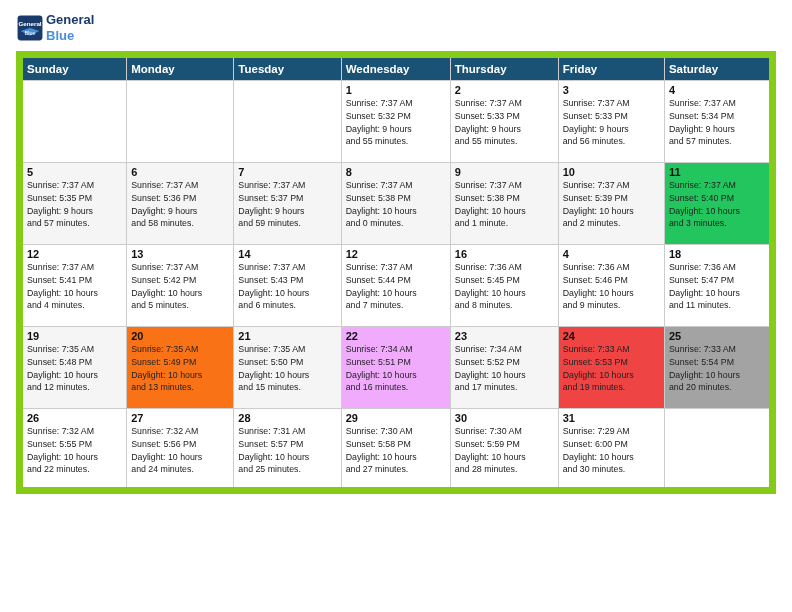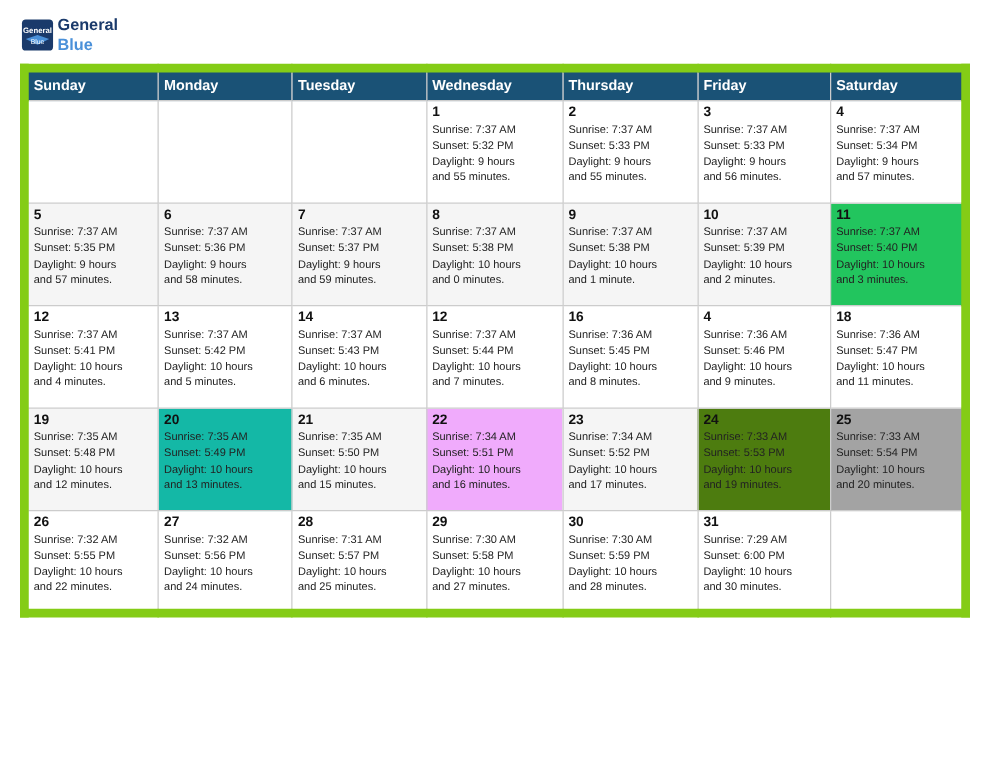--- a/index.html
+++ b/index.html
@@ -268,21 +268,21 @@
           </td>
         </tr>
         <tr>
           <td style="background: rgb(245, 245, 245);">
             <span class="day-num">19</span>
             <div class="day-info" style="white-space: pre-line;">Sunrise: 7:35 AM
 Sunset: 5:48 PM
 Daylight: 10 hours
 and 12 minutes.</div>
           </td>
-          <td style="background: #14b8a6;">
+          <td style="background: #f97316;">
             <span class="day-num">20</span>
             <div class="day-info" style="white-space: pre-line;">Sunrise: 7:35 AM
 Sunset: 5:49 PM
 Daylight: 10 hours
 and 13 minutes.</div>
           </td>
           <td style="background: rgb(245, 245, 245);">
             <span class="day-num">21</span>
             <div class="day-info" style="white-space: pre-line;">Sunrise: 7:35 AM
 Sunset: 5:50 PM
@@ -296,21 +296,21 @@
 Daylight: 10 hours
 and 16 minutes.</div>
           </td>
           <td style="background: rgb(245, 245, 245);">
             <span class="day-num">23</span>
             <div class="day-info" style="white-space: pre-line;">Sunrise: 7:34 AM
 Sunset: 5:52 PM
 Daylight: 10 hours
 and 17 minutes.</div>
           </td>
-          <td style="background: #4d7c0f;">
+          <td style="background: #ef4444;">
             <span class="day-num">24</span>
             <div class="day-info" style="white-space: pre-line;">Sunrise: 7:33 AM
 Sunset: 5:53 PM
 Daylight: 10 hours
 and 19 minutes.</div>
           </td>
           <td style="background: #a3a3a3;">
             <span class="day-num">25</span>
             <div class="day-info" style="white-space: pre-line;">Sunrise: 7:33 AM
 Sunset: 5:54 PM

